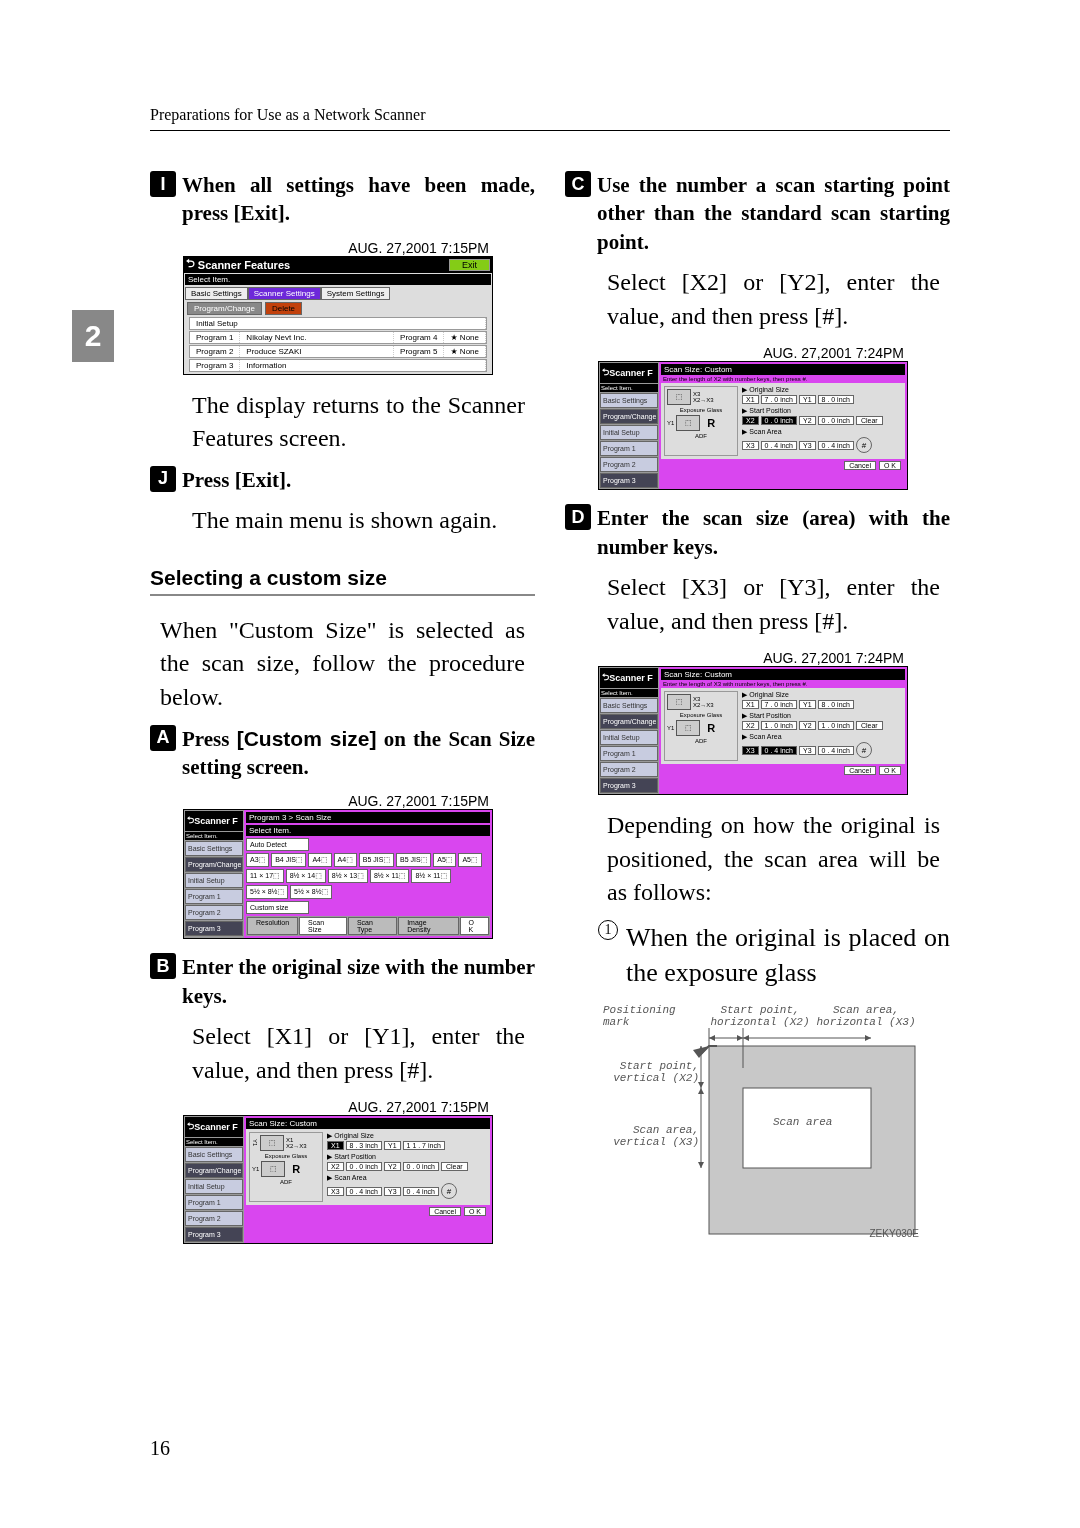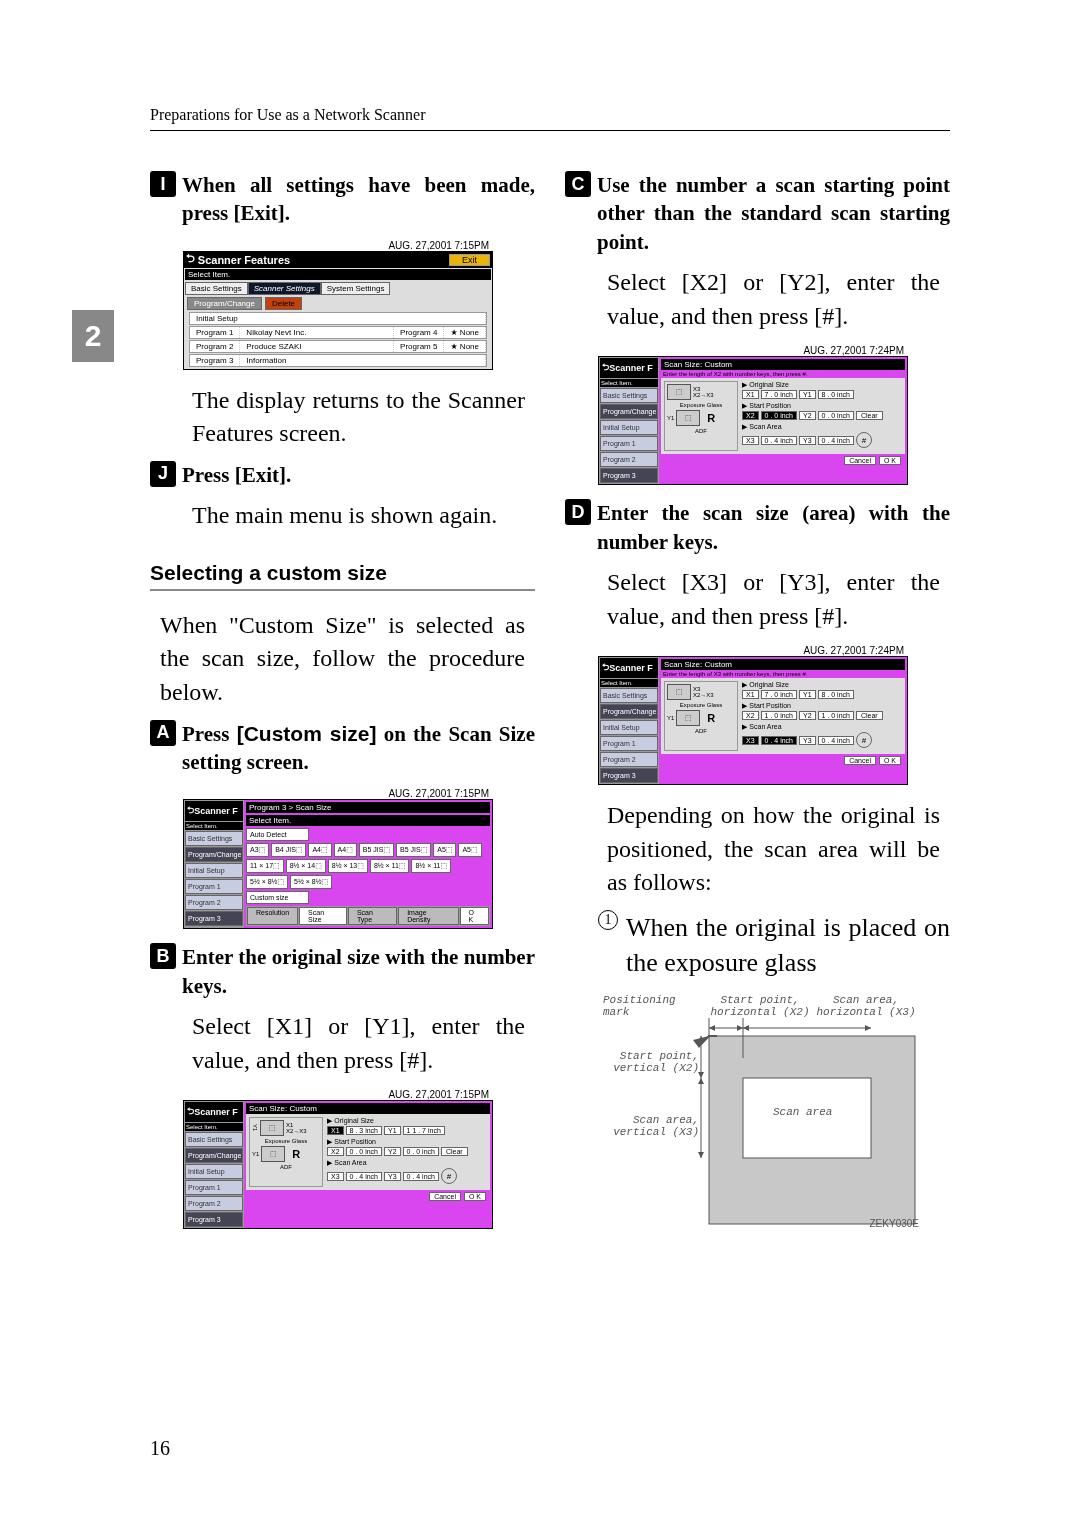--- a/index.html
+++ b/index.html
@@ -96,21 +96,21 @@
     bottom: 68px;
     font-size: 20px;
   }
   .screenshot {
     width: 310px;
     margin: 12px auto 14px auto;
     font-family: Arial, sans-serif;
   }
   .screenshot.centered-right { margin-left: 33px; }
   .ss-date {
-    font-size: 10px;
+    font-size: 14px;
     text-align: right;
     padding-right: 4px;
   }
   .ss-frame {
     border: 1px solid #000;
     background: #fff;
   }
   .ss-titlebar {
     background: #000;
     color: #fff;
@@ -118,21 +118,21 @@
     align-items: center;
     justify-content: space-between;
     font-size: 11px;
     font-weight: bold;
     height: 16px;
     padding: 0 2px;
   }
   .ss-titlebar .arrow { font-size: 11px; margin-right: 3px; }
   .ss-titlebar .spacer { flex: 1; }
   .ss-exit {
-    background: #eab308;
+    background: #84cc16;
     color: #000;
     padding: 0 12px;
     font-size: 9px;
     font-weight: normal;
     border: 1px solid #999;
   }
   .ss-body {
     background: #ddd;
     padding: 1px;
     position: relative;
@@ -145,21 +145,21 @@
     padding: 1px 3px;
     flex: 1;
   }
   .ss-tabs { display: flex; gap: 0; margin: 2px 0; }
   .ss-tab {
     border: 1px solid #666;
     background: #eee;
     font-size: 8px;
     padding: 1px 5px;
   }
-  .ss-tab.sel { background: #0f172a; color: #fff; font-style: italic; }
+  .ss-tab.sel { background: #6d28d9; color: #fff; }
   .ss-btn-row { display: flex; gap: 3px; margin: 2px; }
   .ss-btn-sm {
     border: 1px solid #666;
     background: #c2410c;
     font-size: 8px;
     padding: 1px 6px;
   }
   .ss-list-row {
     display: flex;
     border: 1px solid #999;

